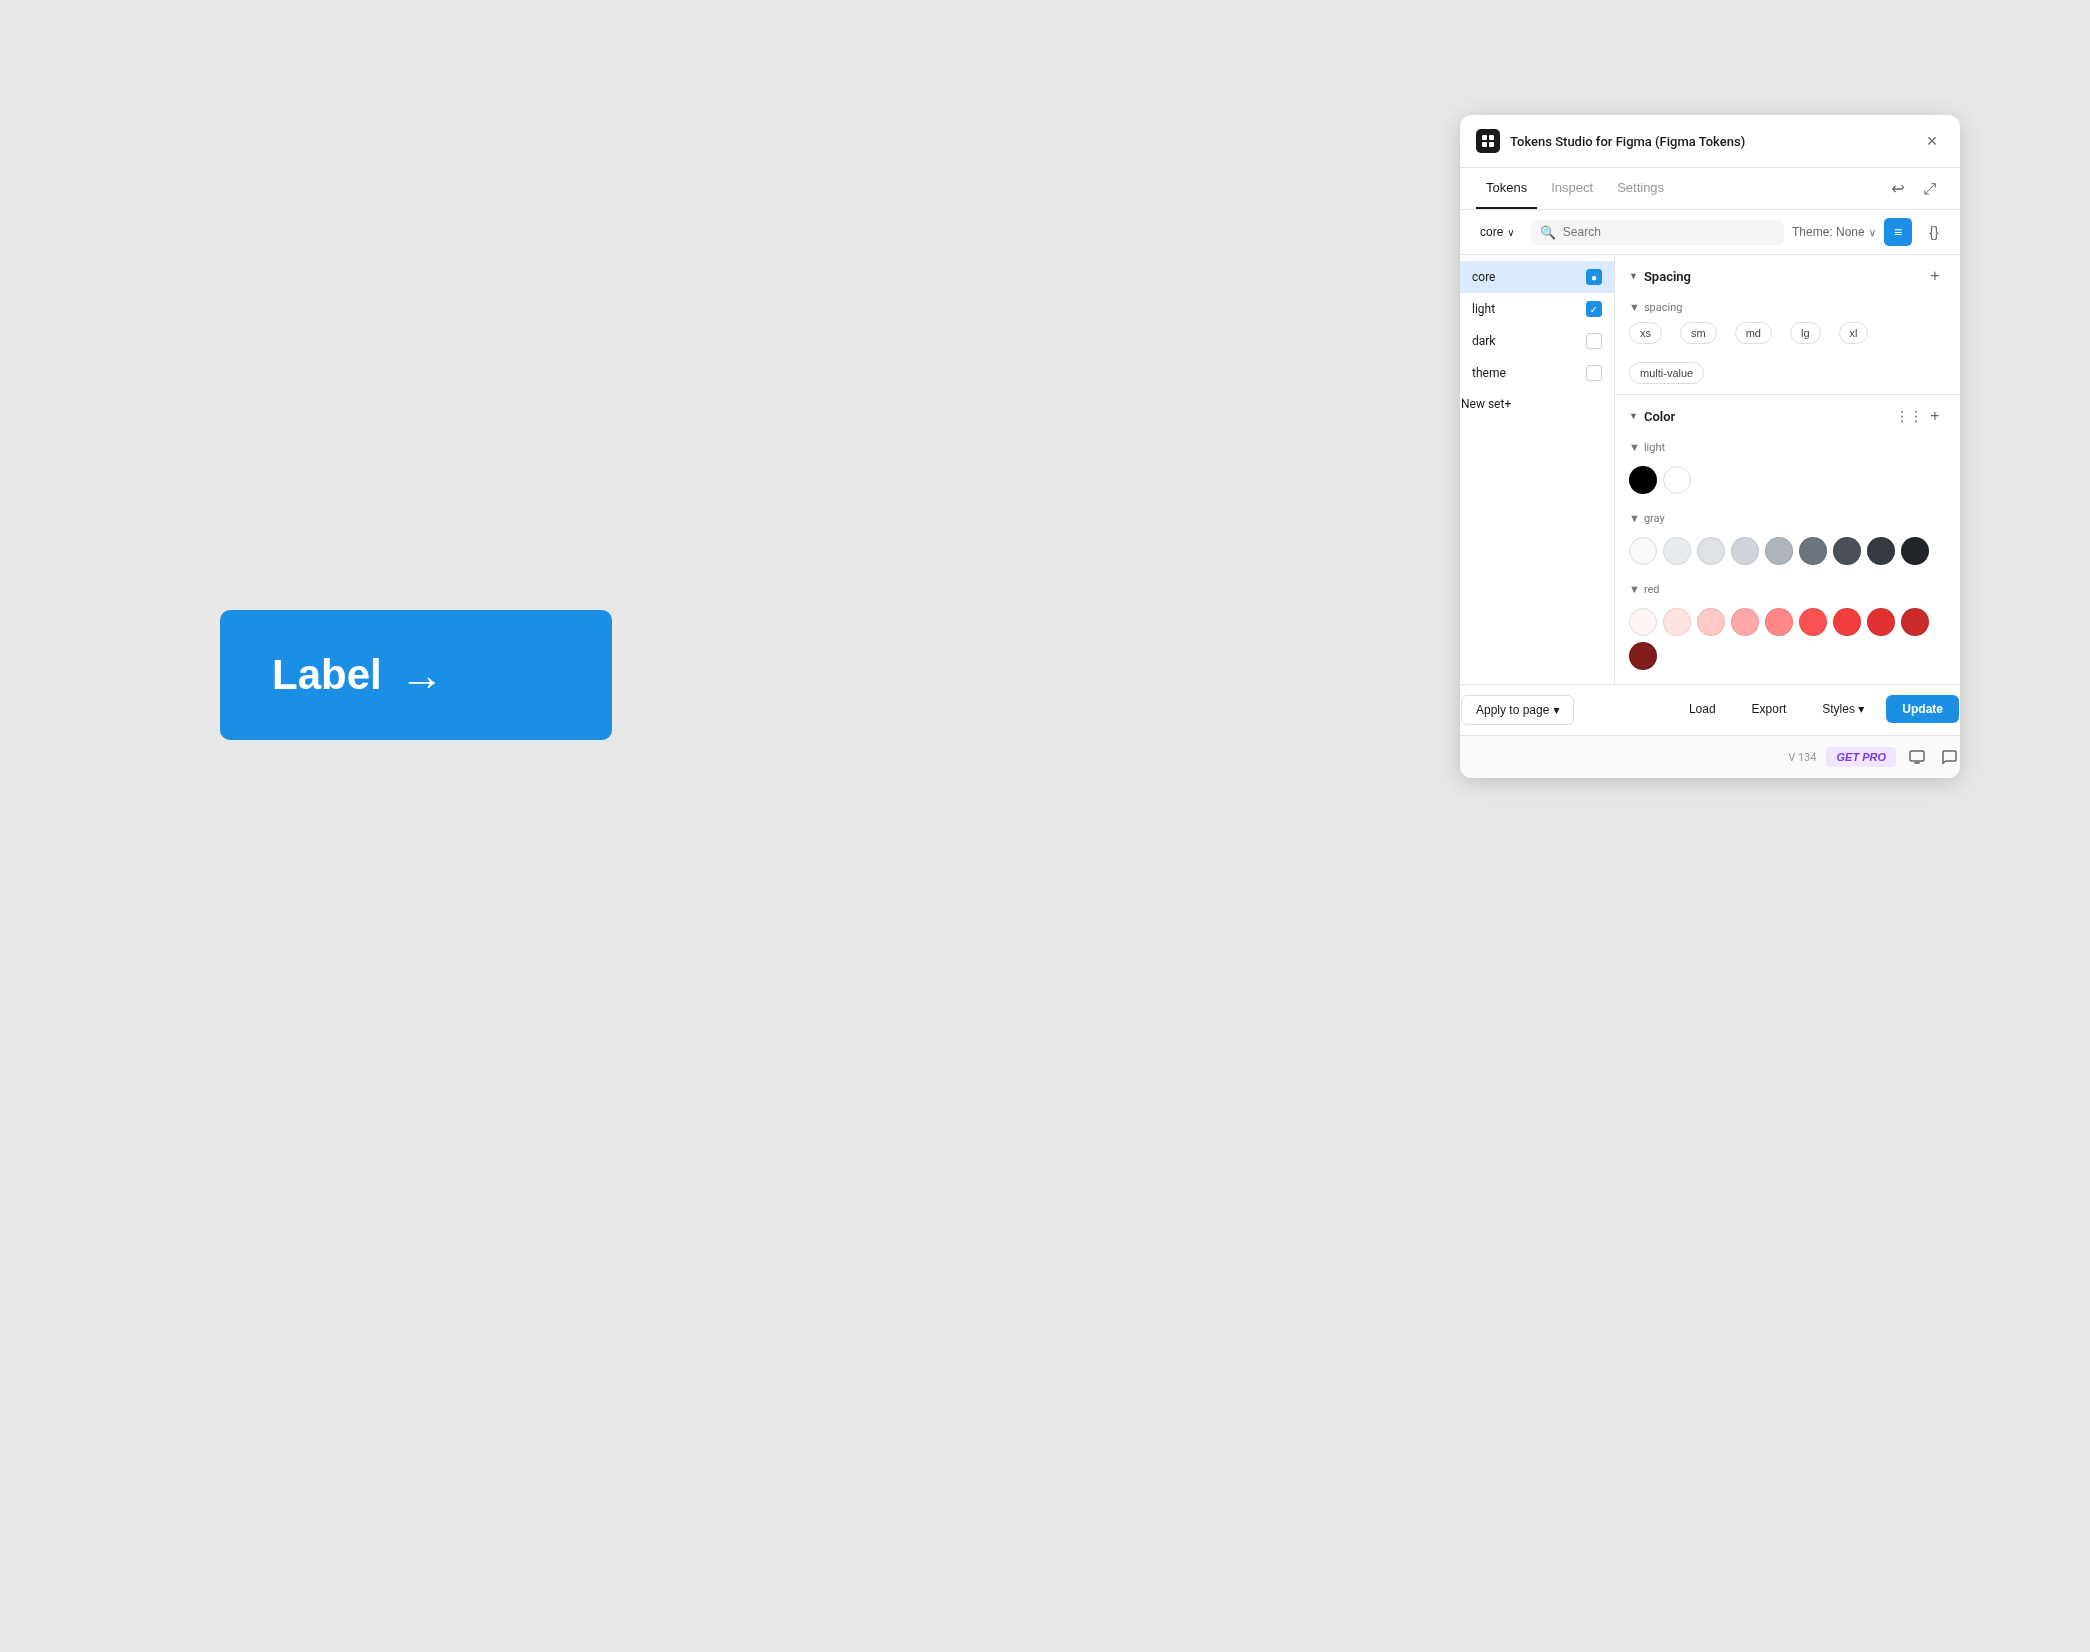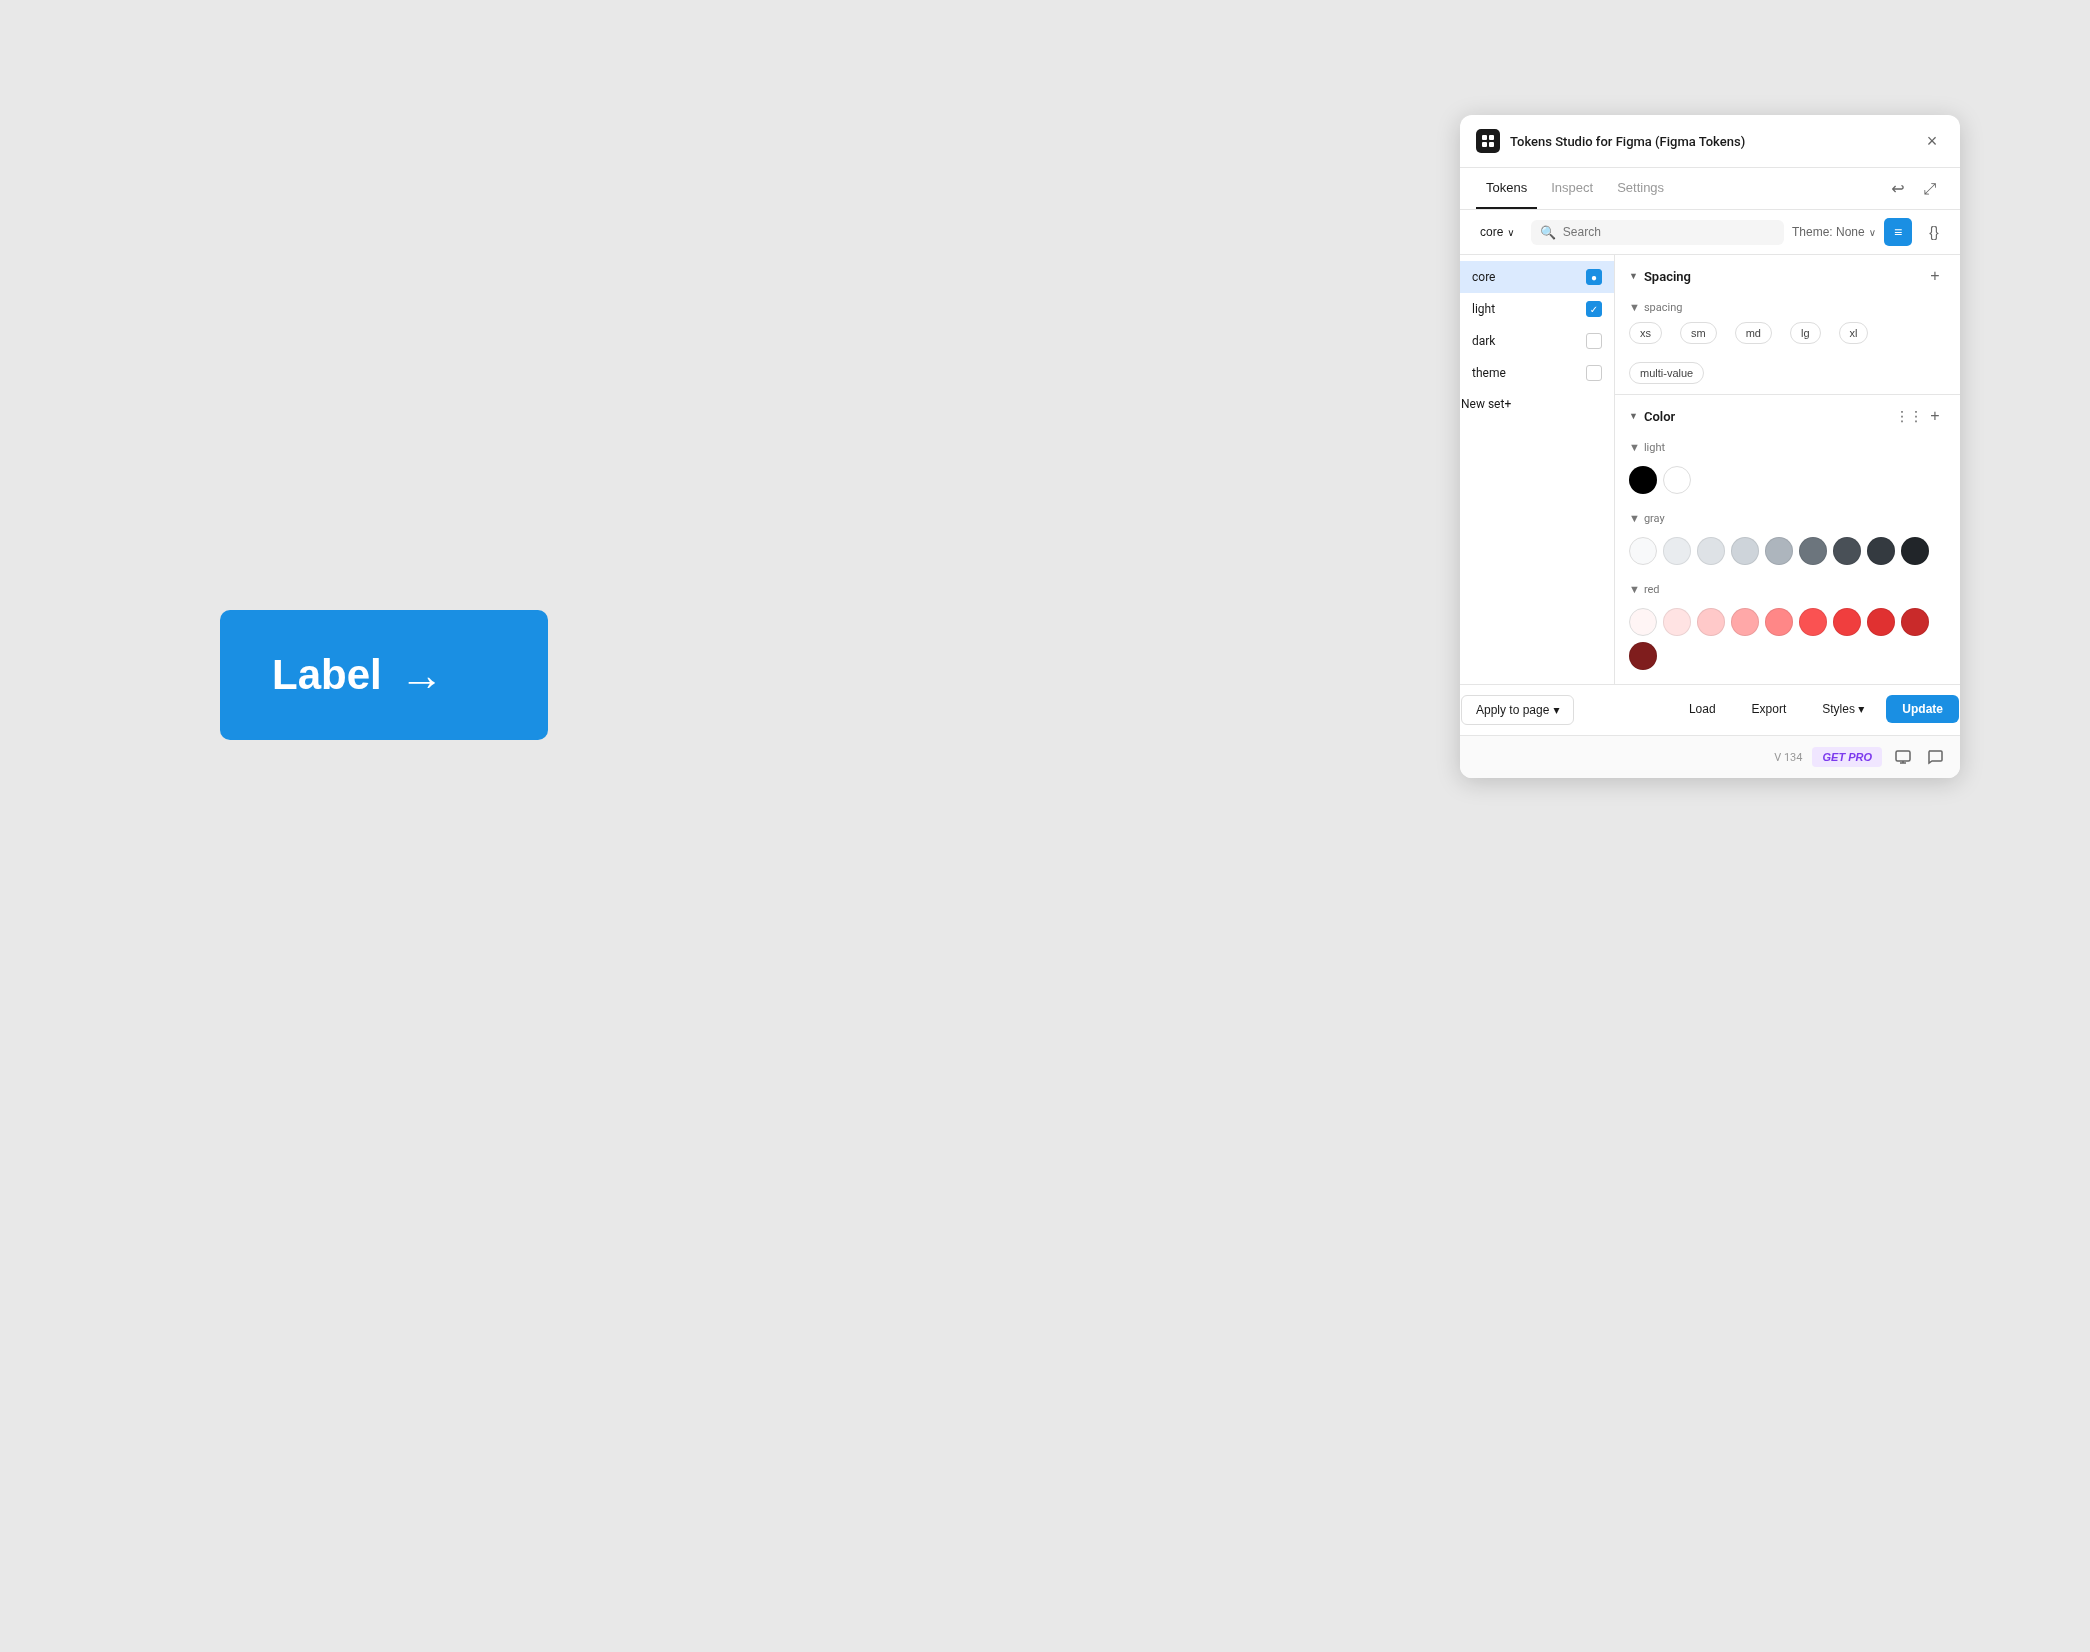--- a/index.html
+++ b/index.html
@@ -32,21 +32,21 @@
       color: white;
       border: none;
       border-radius: 10px;
       padding: 28px 52px;
       font-size: 42px;
       font-weight: 700;
       display: flex;
       align-items: center;
       gap: 18px;
       cursor: pointer;
-      width: 328px;
+      width: 392px;
       height: 130px;
     }
 
     .canvas-button .arrow {
       font-size: 44px;
       font-weight: 400;
     }
 
     
     .panel {
@@ -435,21 +435,21 @@
       border: none;
       border-radius: 6px;
       font-size: 12px;
       font-weight: 600;
       cursor: pointer;
     }
 
     
     .bottom-bar {
       border-top: 1px solid #e5e5e5;
-      padding: 10px 14px;
+      padding: 10px 0;
       display: flex;
       align-items: center;
       gap: 10px;
       background: #fafafa;
     }
 
     .version-text {
       font-size: 11px;
       color: #999;
       margin-left: auto;

